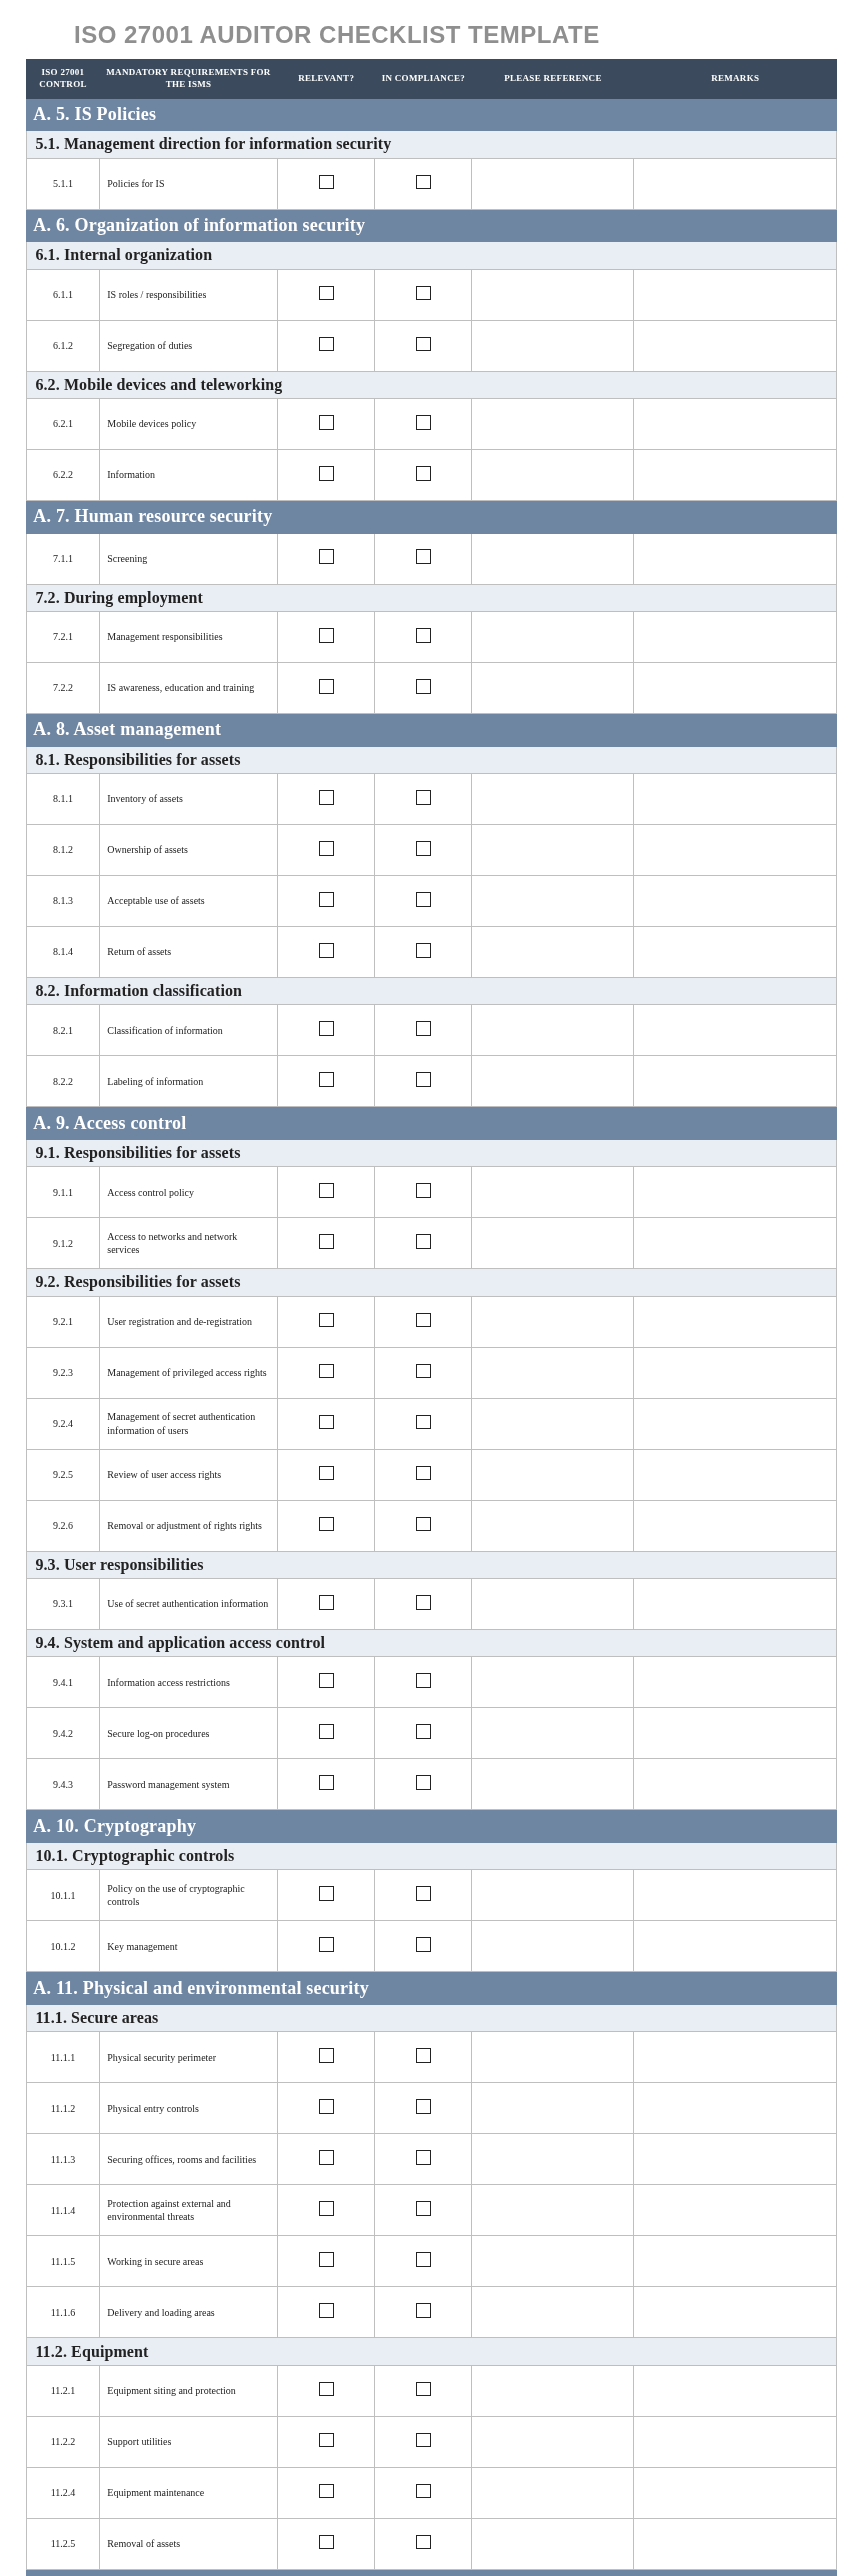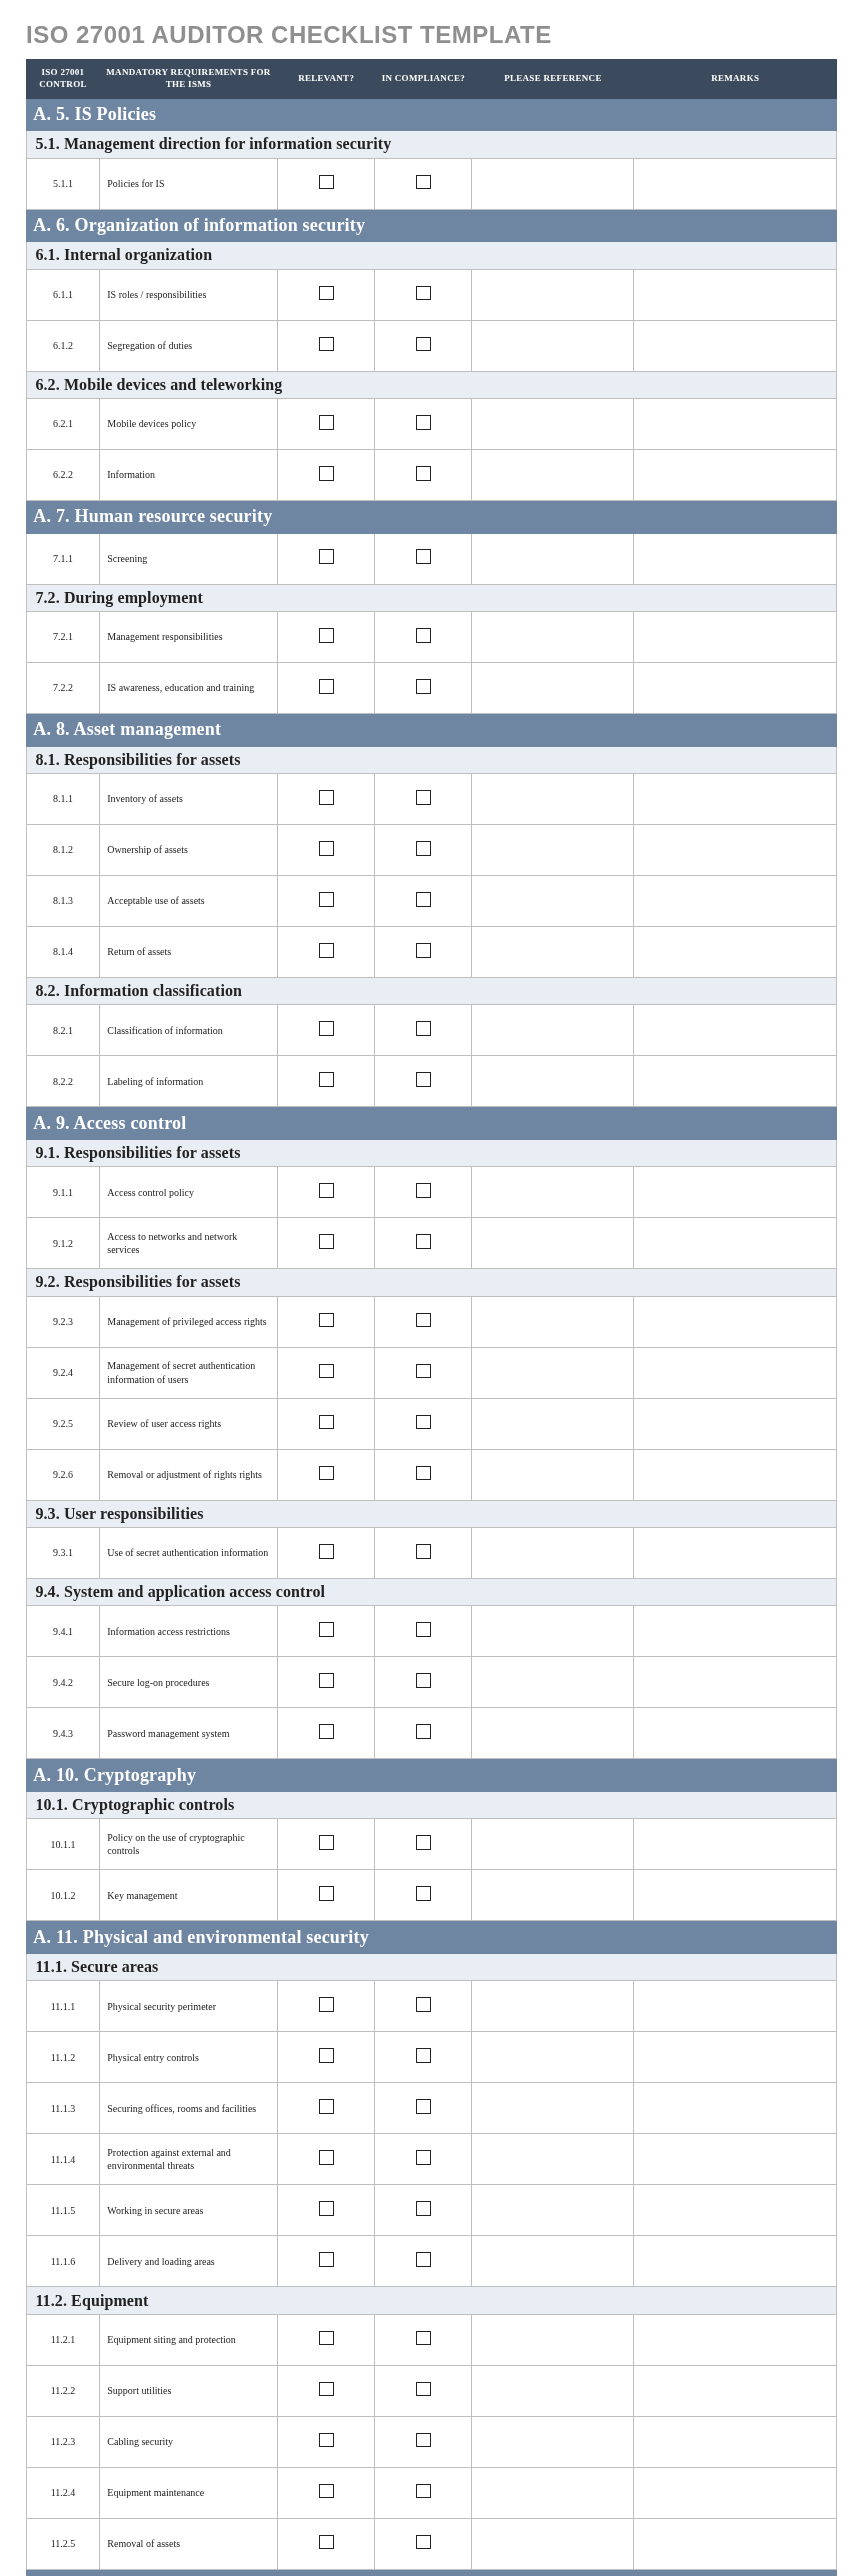--- a/index.html
+++ b/index.html
@@ -8,20 +8,21 @@
     background: #fff;
     padding: 21px 26px;
     width: 863px;
   }
   h1.title {
     color: #8f8f8f;
     font-weight: 700;
     letter-spacing: 0.5px;
     font-size: 24px;
     margin-bottom: 9.5px;
+    margin-left: 48px;
   }
   table.checklist {
     border-collapse: collapse;
     width: 100%;
     table-layout: fixed;
     border: 0.5px solid #bfbfbf;
     font-family: Liberation Serif, serif;
   }
   col.c-control { width: 9%; }
   col.c-req     { width: 22%; }
@@ -269,20 +270,28 @@
         <td class="cell">Access to networks and network services</td>
         <td class="cell center"><span class="chk"></span></td>
         <td class="cell center"><span class="chk"></span></td>
         <td class="cell"></td>
         <td class="cell"></td>
       </tr>
       <tr>
         <td colspan="6" class="subsection-head">9.2. Responsibilities for assets</td>
       </tr>
       <tr>
+        <td class="cell center">9.2.1</td>
+        <td class="cell">User registration and de-registration</td>
+        <td class="cell center"><span class="chk"></span></td>
+        <td class="cell center"><span class="chk"></span></td>
+        <td class="cell"></td>
+        <td class="cell"></td>
+      </tr>
+      <tr>
         <td class="cell center">9.2.3</td>
         <td class="cell">Management of privileged access rights</td>
         <td class="cell center"><span class="chk"></span></td>
         <td class="cell center"><span class="chk"></span></td>
         <td class="cell"></td>
         <td class="cell"></td>
       </tr>
       <tr>
         <td class="cell center">9.2.4</td>
         <td class="cell">Management of secret authentication information of users</td>
@@ -434,28 +443,20 @@
       </tr>
       <tr>
         <td class="cell center">11.2.2</td>
         <td class="cell">Support utilities</td>
         <td class="cell center"><span class="chk"></span></td>
         <td class="cell center"><span class="chk"></span></td>
         <td class="cell"></td>
         <td class="cell"></td>
       </tr>
       <tr>
-        <td class="cell center">11.2.3</td>
-        <td class="cell">Cabling security</td>
-        <td class="cell center"><span class="chk"></span></td>
-        <td class="cell center"><span class="chk"></span></td>
-        <td class="cell"></td>
-        <td class="cell"></td>
-      </tr>
-      <tr>
         <td class="cell center">11.2.4</td>
         <td class="cell">Equipment maintenance</td>
         <td class="cell center"><span class="chk"></span></td>
         <td class="cell center"><span class="chk"></span></td>
         <td class="cell"></td>
         <td class="cell"></td>
       </tr>
       <tr>
         <td class="cell center">11.2.5</td>
         <td class="cell">Removal of assets</td>

